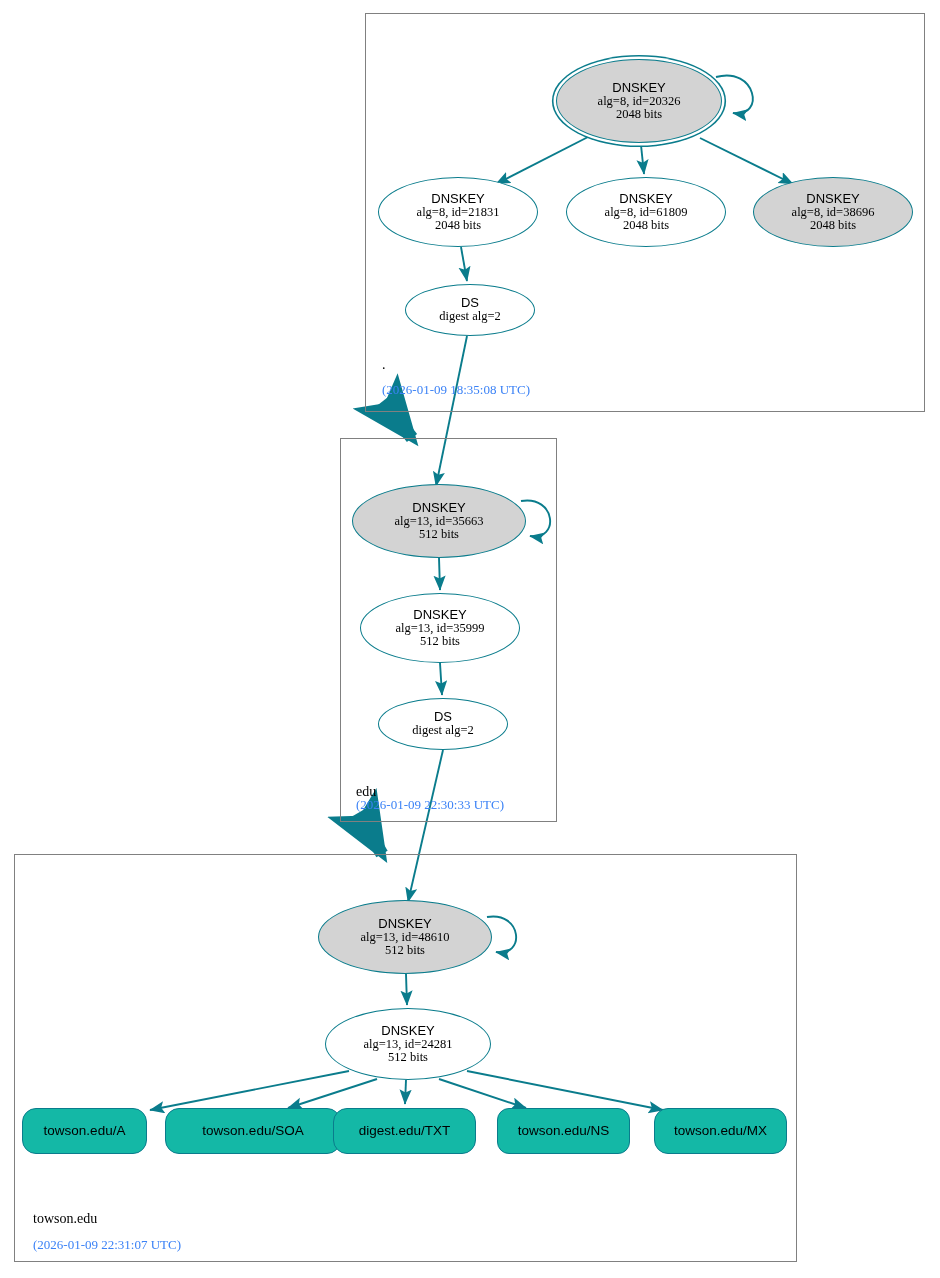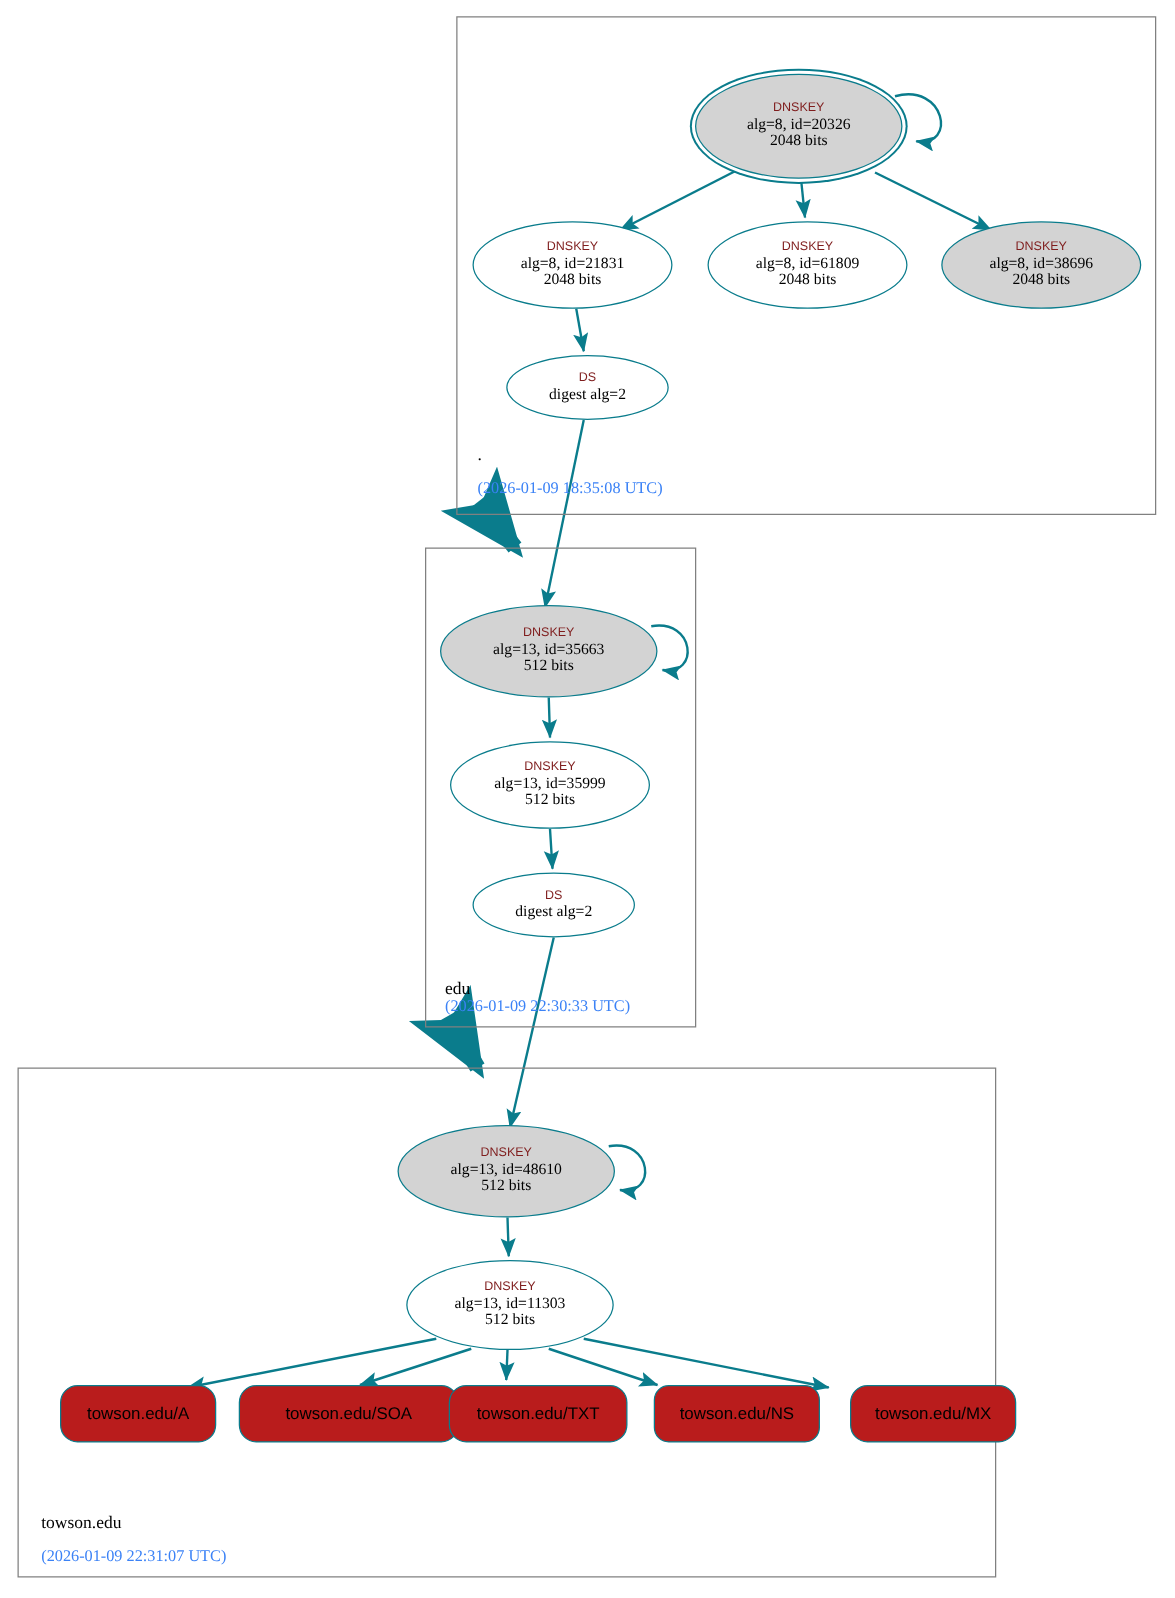--- a/index.html
+++ b/index.html
@@ -55,27 +55,26 @@
     border-radius: 50%;
     background: #ffffff;
   }
   .ellipse.filled { background: #d3d3d3; }
   .ellipse.ksk {
     box-shadow: 0 0 0 2.5px #ffffff, 0 0 0 4.1px #0a7c8c;
   }
   .rrset {
     border: 1.8px solid #0a7c8c;
     border-radius: 14px;
-    background: #b91c1c;
-    margin-left: 26px;
+    background: #14b8a6;
   }
   .t1 {
     font-family: "Liberation Sans", sans-serif;
-    font-size: 10px;
-    color: #7f1d1d;
+    font-size: 13px;
+    color: #000000;
   }
   .t2 {
     font-family: "Liberation Serif", serif;
     font-size: 12.5px;
     color: #000000;
   }
   .rrset-label {
     font-family: "Liberation Sans", sans-serif;
     font-size: 13.5px;
     color: #000000;
@@ -222,31 +221,31 @@
 </div>
 
 <div class="node ellipse filled" style="left:318px; top:900px; width:174px; height:74px;">
   <span class="t1">DNSKEY</span>
   <span class="t2">alg=13, id=48610</span>
   <span class="t2">512 bits</span>
 </div>
 
 <div class="node ellipse" style="left:325px; top:1008px; width:166px; height:72px;">
   <span class="t1">DNSKEY</span>
-  <span class="t2">alg=13, id=11303</span>
+  <span class="t2">alg=13, id=24281</span>
   <span class="t2">512 bits</span>
 </div>
 
 <div class="node rrset" style="left:22px; top:1108px; width:125px; height:46px;">
   <span class="rrset-label">towson.edu/A</span>
 </div>
 <div class="node rrset" style="left:165px; top:1108px; width:176px; height:46px;text-align:right;">
   <span class="rrset-label">towson.edu/SOA</span>
 </div>
 <div class="node rrset" style="left:333px; top:1108px; width:143px; height:46px;">
-  <span class="rrset-label">towson.edu/TXT</span>
+  <span class="rrset-label">digest.edu/TXT</span>
 </div>
 <div class="node rrset" style="left:497px; top:1108px; width:133px; height:46px;border-radius:12px;">
   <span class="rrset-label">towson.edu/NS</span>
 </div>
 <div class="node rrset" style="left:654px; top:1108px; width:133px; height:46px;">
   <span class="rrset-label">towson.edu/MX</span>
 </div>
 
 </body></html>

